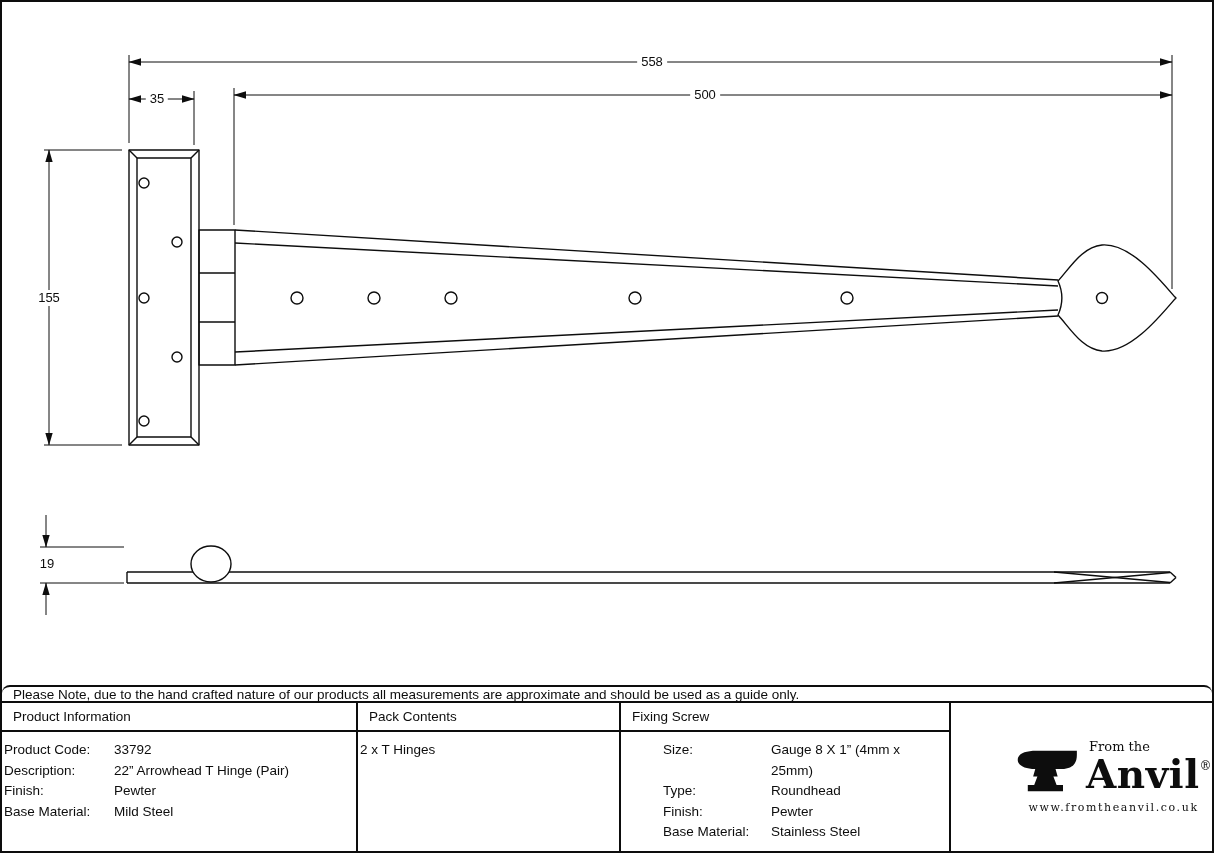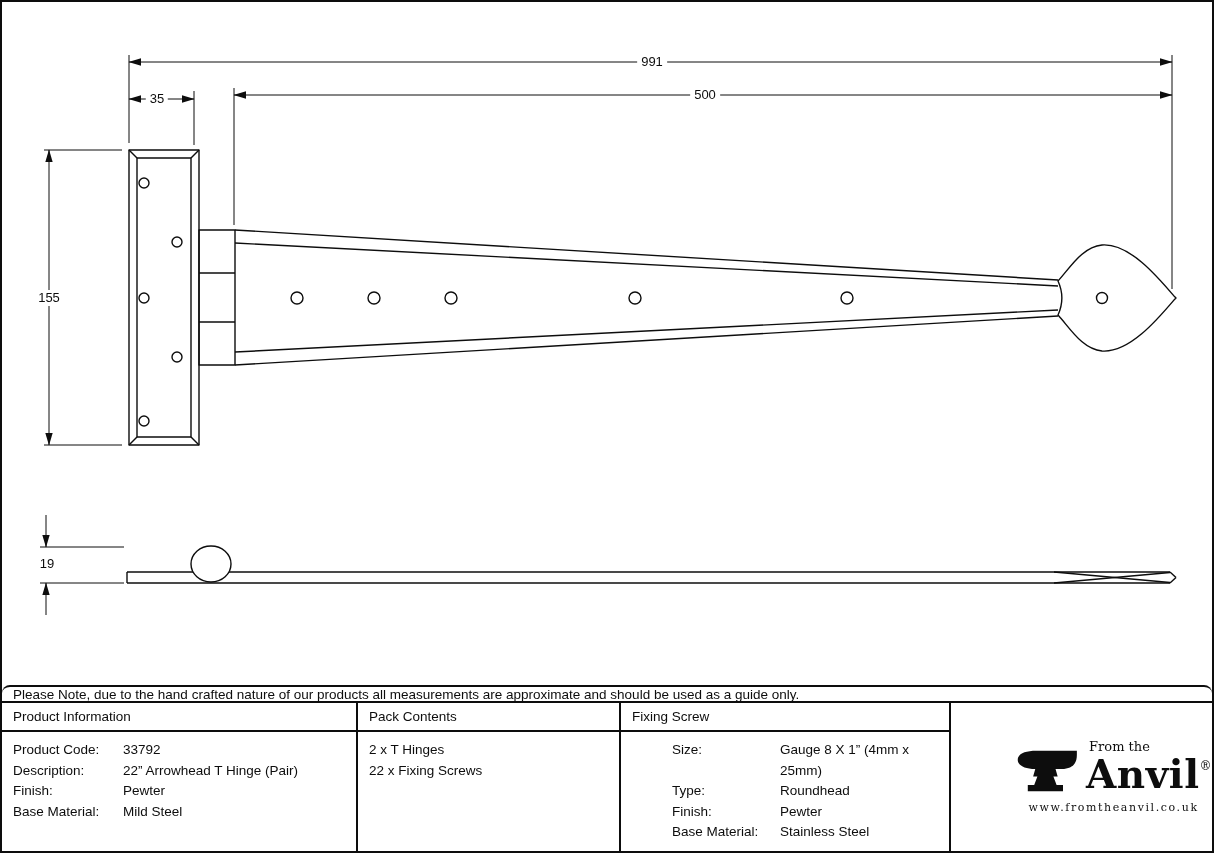--- a/index.html
+++ b/index.html
@@ -33,21 +33,21 @@
 
   
   .cols { flex:none; height:150px; border-top:2px solid #0d0d0d; display:flex; }
   .col { border-right:2px solid #0d0d0d; display:flex; flex-direction:column; overflow:hidden; }
   .col:last-child { border-right:none; }
   .c1 { width:356px; } .c2 { width:263px; } .c3 { width:330px; } .c4 { flex:1; }
   .col-header {
     flex:none; height:29px; border-bottom:2px solid #0d0d0d;
     display:flex; align-items:center; padding:0 11px; font-size:13.5px;
   }
-  .col-body { flex:1; padding:8px 11px 0 11px; font-size:13.5px; line-height:20.5px; }
+  .col-body { flex:1; padding:8px 11px 0 2px; font-size:13.5px; line-height:20.5px; }
   .kv { display:flex; }
   .kv .k { flex:none; width:110px; }
   .c3 .kv .k { width:108px;margin-left:40px; }
   .plain-line { display:block; }
 
   
   .logo-col { align-items:flex-end; justify-content:center; }
   .logo { display:flex; flex-direction:column; align-items:center; }
   .logo-top { display:flex; align-items:flex-end; gap:7px; }
   .anvil-svg { width:64px; height:52px; }
@@ -131,21 +131,21 @@
         <line x1="125" y1="581" x2="1168" y2="581"></line>
         <line x1="125" y1="570" x2="125" y2="581"></line>
         <line x1="1168" y1="570" x2="1174" y2="575.5"></line>
         <line x1="1168" y1="581" x2="1174" y2="575.5"></line>
         <line x1="1052" y1="581" x2="1168" y2="570.5"></line>
         <line x1="1052" y1="570" x2="1168" y2="580.5"></line>
         <ellipse cx="209" cy="562" rx="20" ry="18" fill="#ffffff"></ellipse>
       </g>
     </svg>
 
-    <div class="dim-label" style="left:650px; top:52px;">991</div>
+    <div class="dim-label" style="left:650px; top:52px;">558</div>
     <div class="dim-label" style="left:703px; top:85px;">500</div>
     <div class="dim-label" style="left:155px; top:89px;">35</div>
     <div class="dim-label" style="left:47px; top:288px;">155</div>
     <div class="dim-label" style="left:45px; top:554px;">19</div>
   </div>
 
   <div class="note-row">
     <span>Please Note, due to the hand crafted nature of our products all measurements are approximate and should be used as a guide only.</span>
   </div>
 
@@ -170,21 +170,20 @@
           <span class="k">Base Material:</span>
           <span class="v">Mild Steel</span>
         </div>
       </div>
     </div>
 
     <div class="col c2">
       <div class="col-header">Pack Contents</div>
       <div class="col-body">
         <span class="plain-line">2 x T Hinges</span>
-        <span class="plain-line">22 x Fixing Screws</span>
       </div>
     </div>
 
     <div class="col c3">
       <div class="col-header">Fixing Screw</div>
       <div class="col-body">
         <div class="kv">
           <span class="k">Size:</span>
           <span class="v">Gauge 8 X 1” (4mm x 25mm)</span>
         </div>

